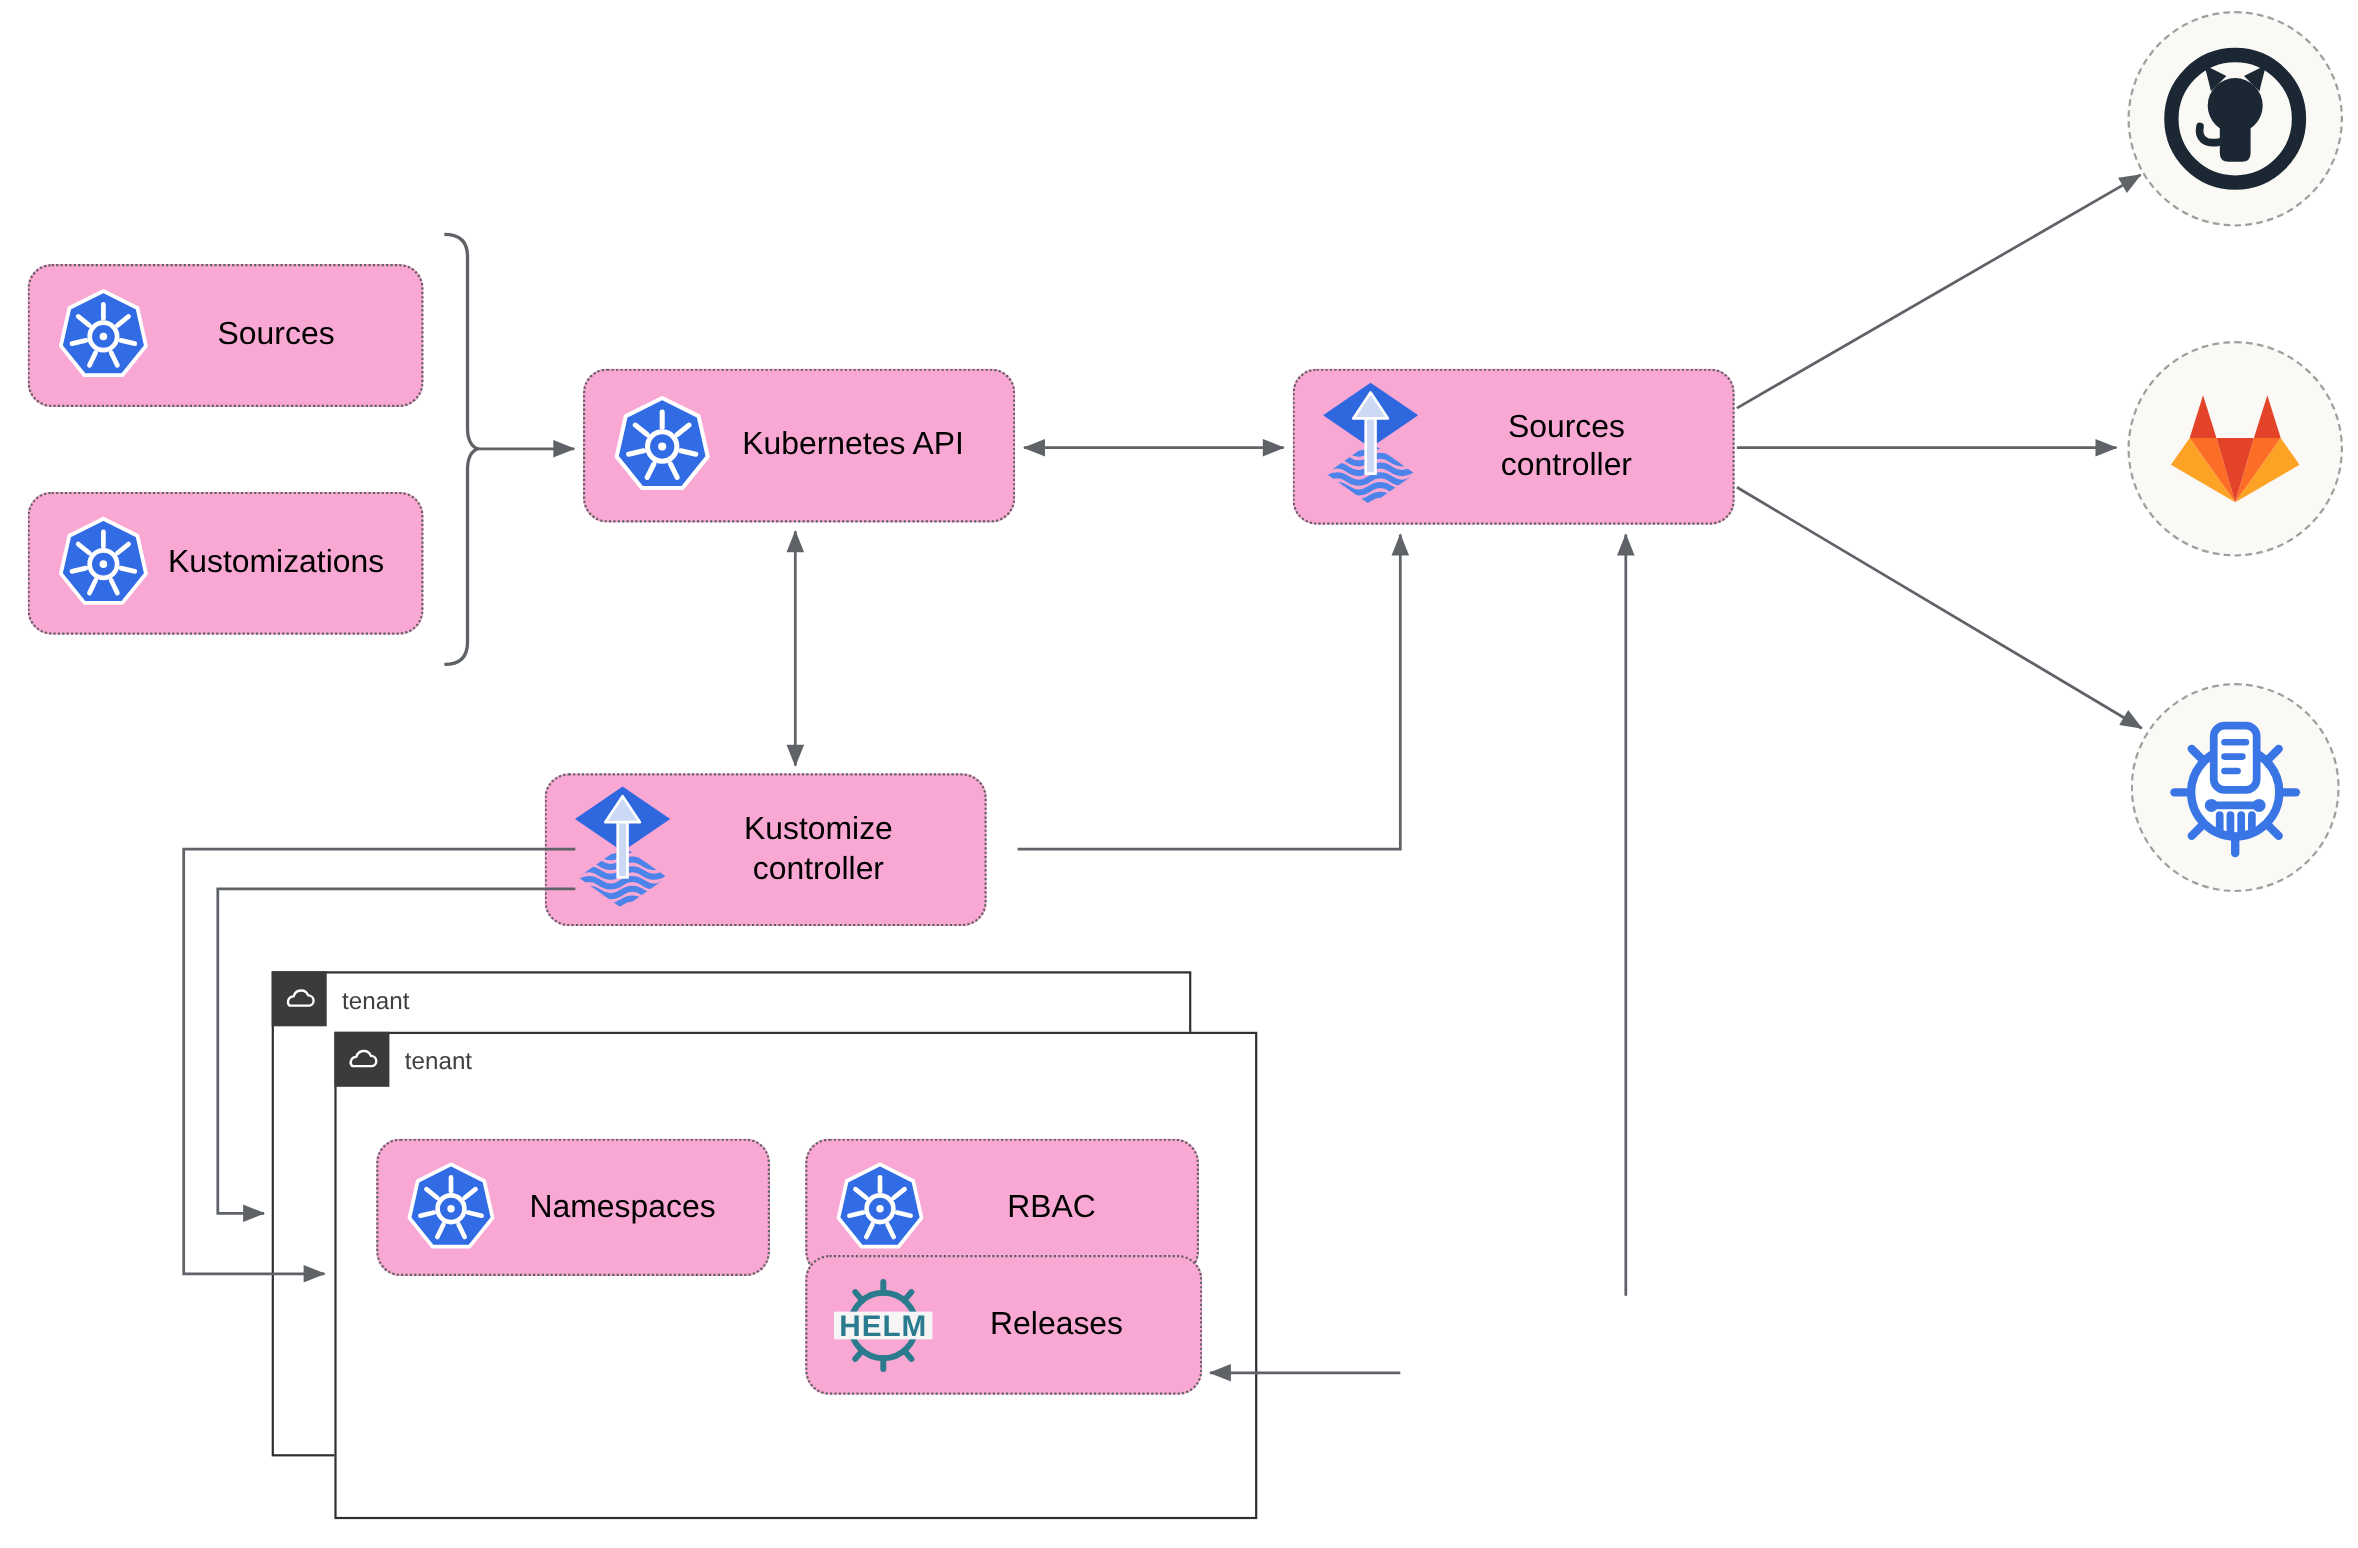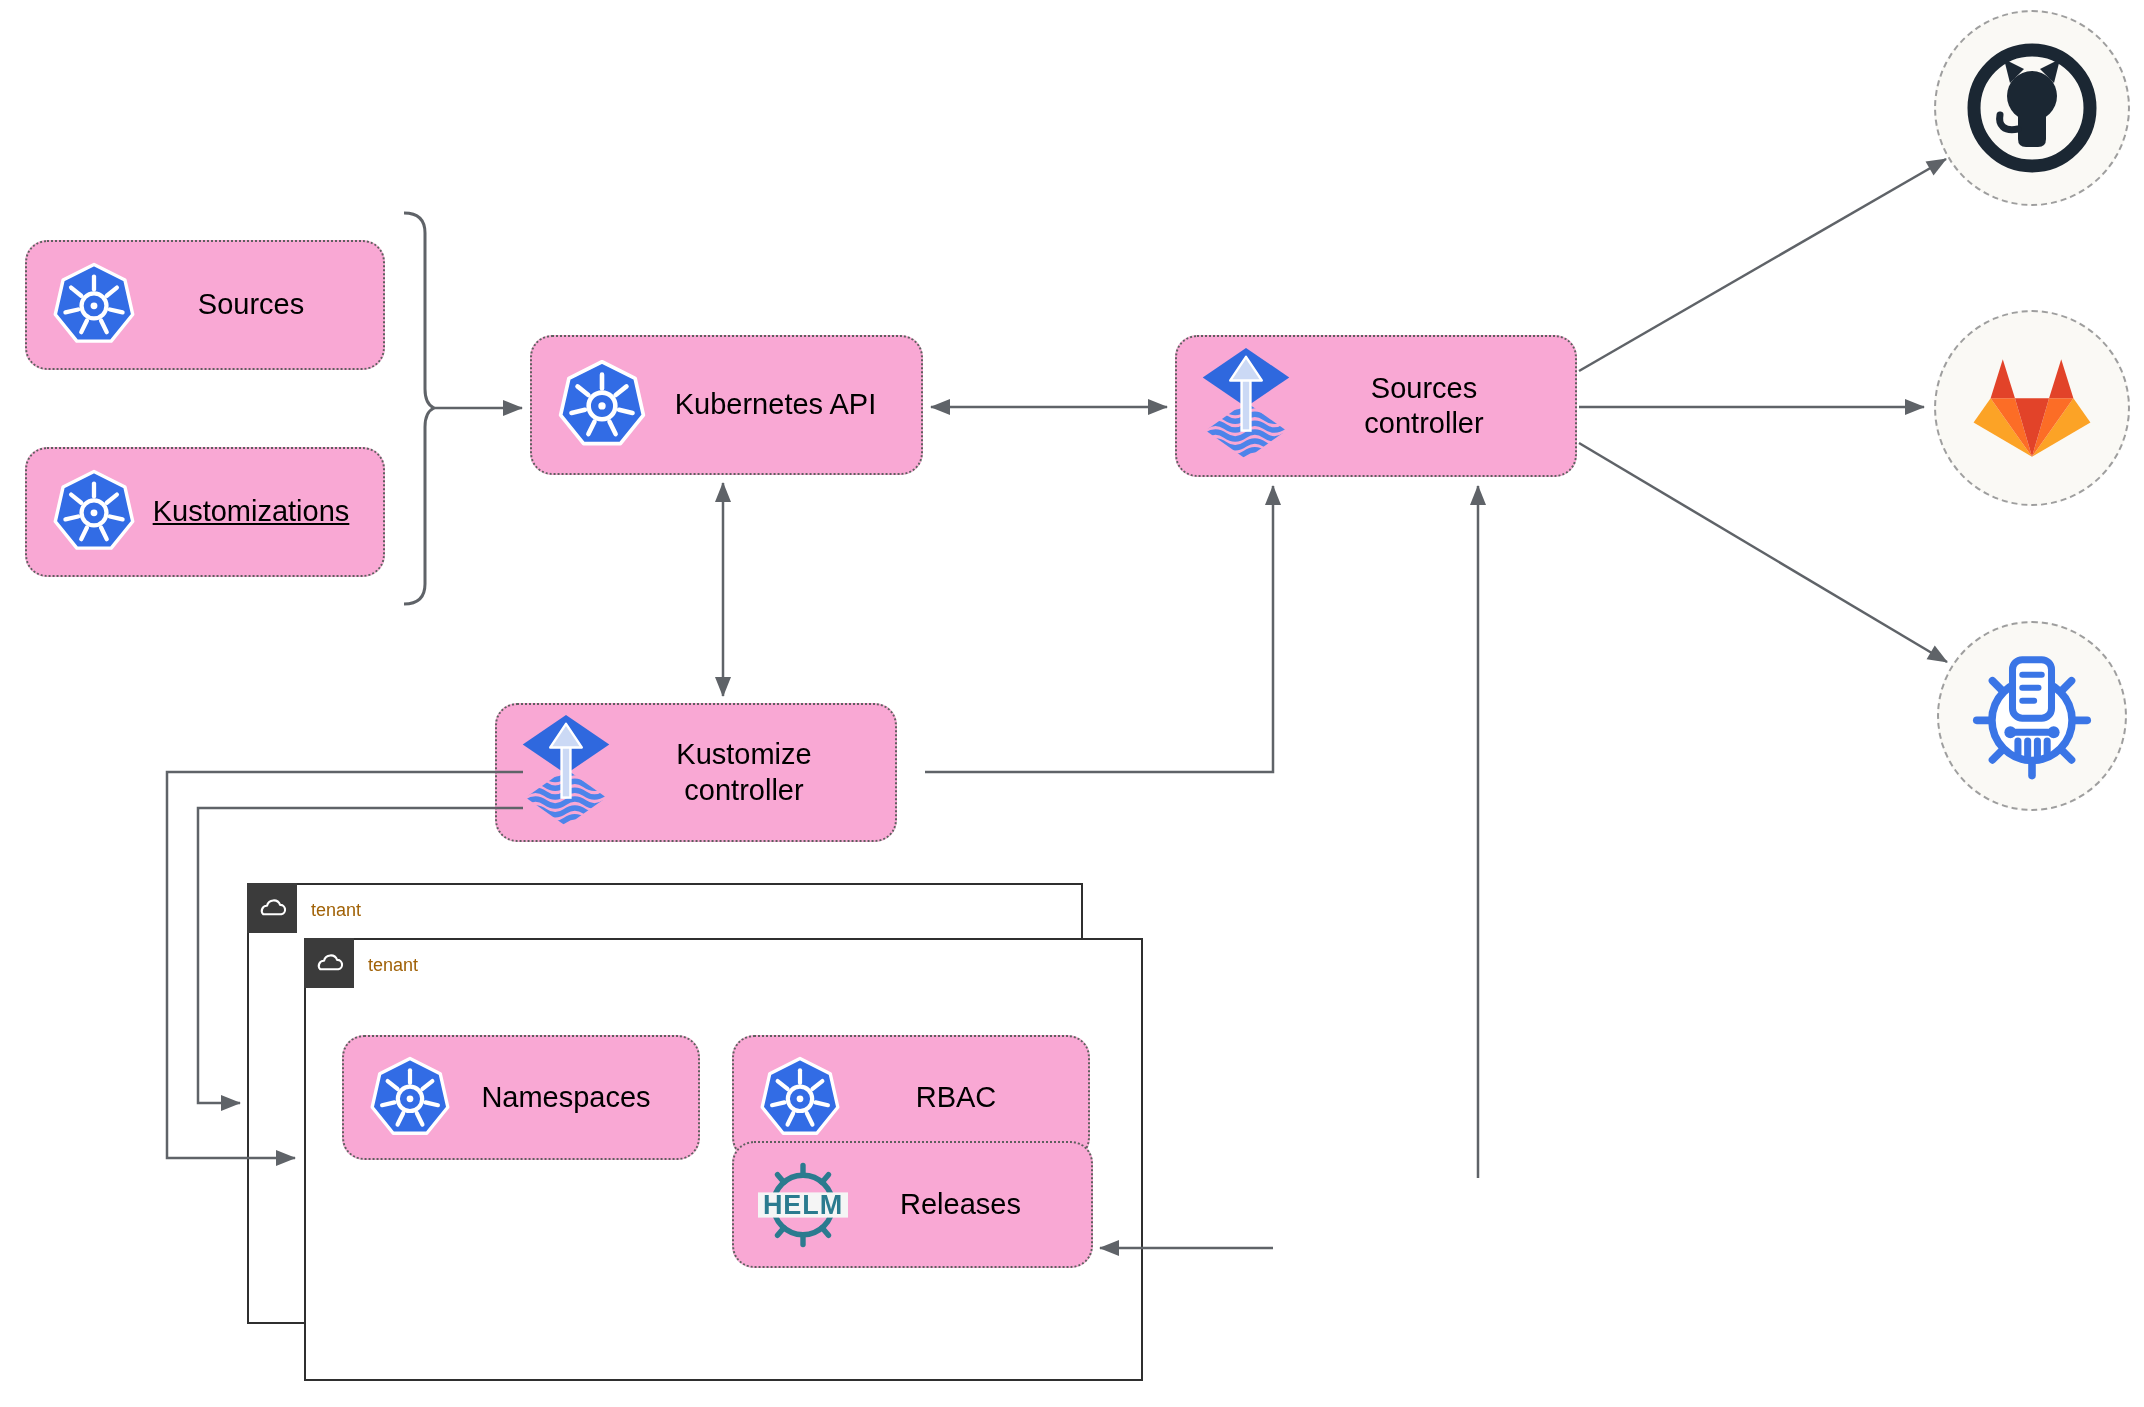--- a/index.html
+++ b/index.html
@@ -16,21 +16,21 @@
   .node-icon{flex:0 0 auto;display:flex;align-items:center;justify-content:center;}
   .node-label{flex:1 1 auto;text-align:center;font-size:29px;line-height:1.22;}
   .node--controller .node-label{padding:0 28px;}
   
   .group{position:absolute;box-sizing:border-box;border:2.5px solid #2f2f2f;background:transparent;}
   .group--filled{background:#ffffff;}
   .group-tab{
     position:absolute;top:-2.5px;left:-2.5px;width:50px;height:50px;background:#3b3b3b;
     display:flex;align-items:center;justify-content:center;
   }
-  .group-title{position:absolute;top:0;left:62px;height:50px;line-height:50px;font-size:18px;color:#a16207;}
+  .group-title{position:absolute;top:0;left:62px;height:50px;line-height:50px;font-size:22px;color:#404040;}
   
   .ext-circle{
     position:absolute;box-sizing:border-box;border-radius:50%;
     border:2.5px dashed #9e9e9e;background:#faf9f5;
     display:flex;align-items:center;justify-content:center;z-index:10;
   }
   
   #wires{position:absolute;left:0;top:0;z-index:50;pointer-events:none;}
   .wire{stroke:#5f6368;stroke-width:2.5;fill:none;}
   .brace{stroke:#5f6368;stroke-width:3;fill:none;}
@@ -167,21 +167,21 @@
 
   <div class="node" style="left:25px;top:240px;width:360px;height:130px;">
     <span class="node-icon">
         <svg width="86" height="86">
           <use href="#sym-k8s"></use>
         </svg>
       </span>
     <span class="node-label">Sources</span>
   </div>
 
-  <div class="node" style="left:25px;top:447px;width:360px;height:130px;text-decoration:underline;">
+  <div class="node" style="left:25px;top:447px;width:360px;height:130px;">
     <span class="node-icon">
         <svg width="86" height="86">
           <use href="#sym-k8s"></use>
         </svg>
       </span>
     <span class="node-label">Kustomizations</span>
   </div>
 
   <div class="node" style="left:530px;top:335px;width:393px;height:140px;">
     <span class="node-icon">

